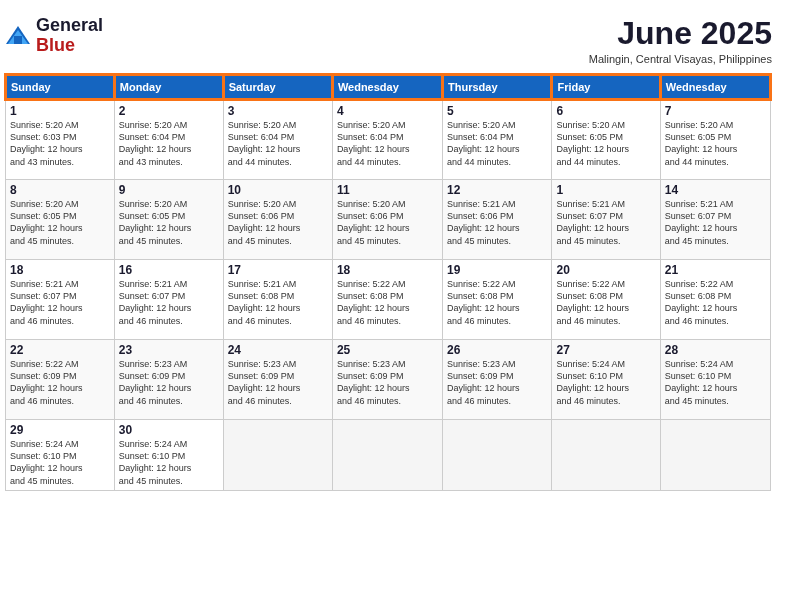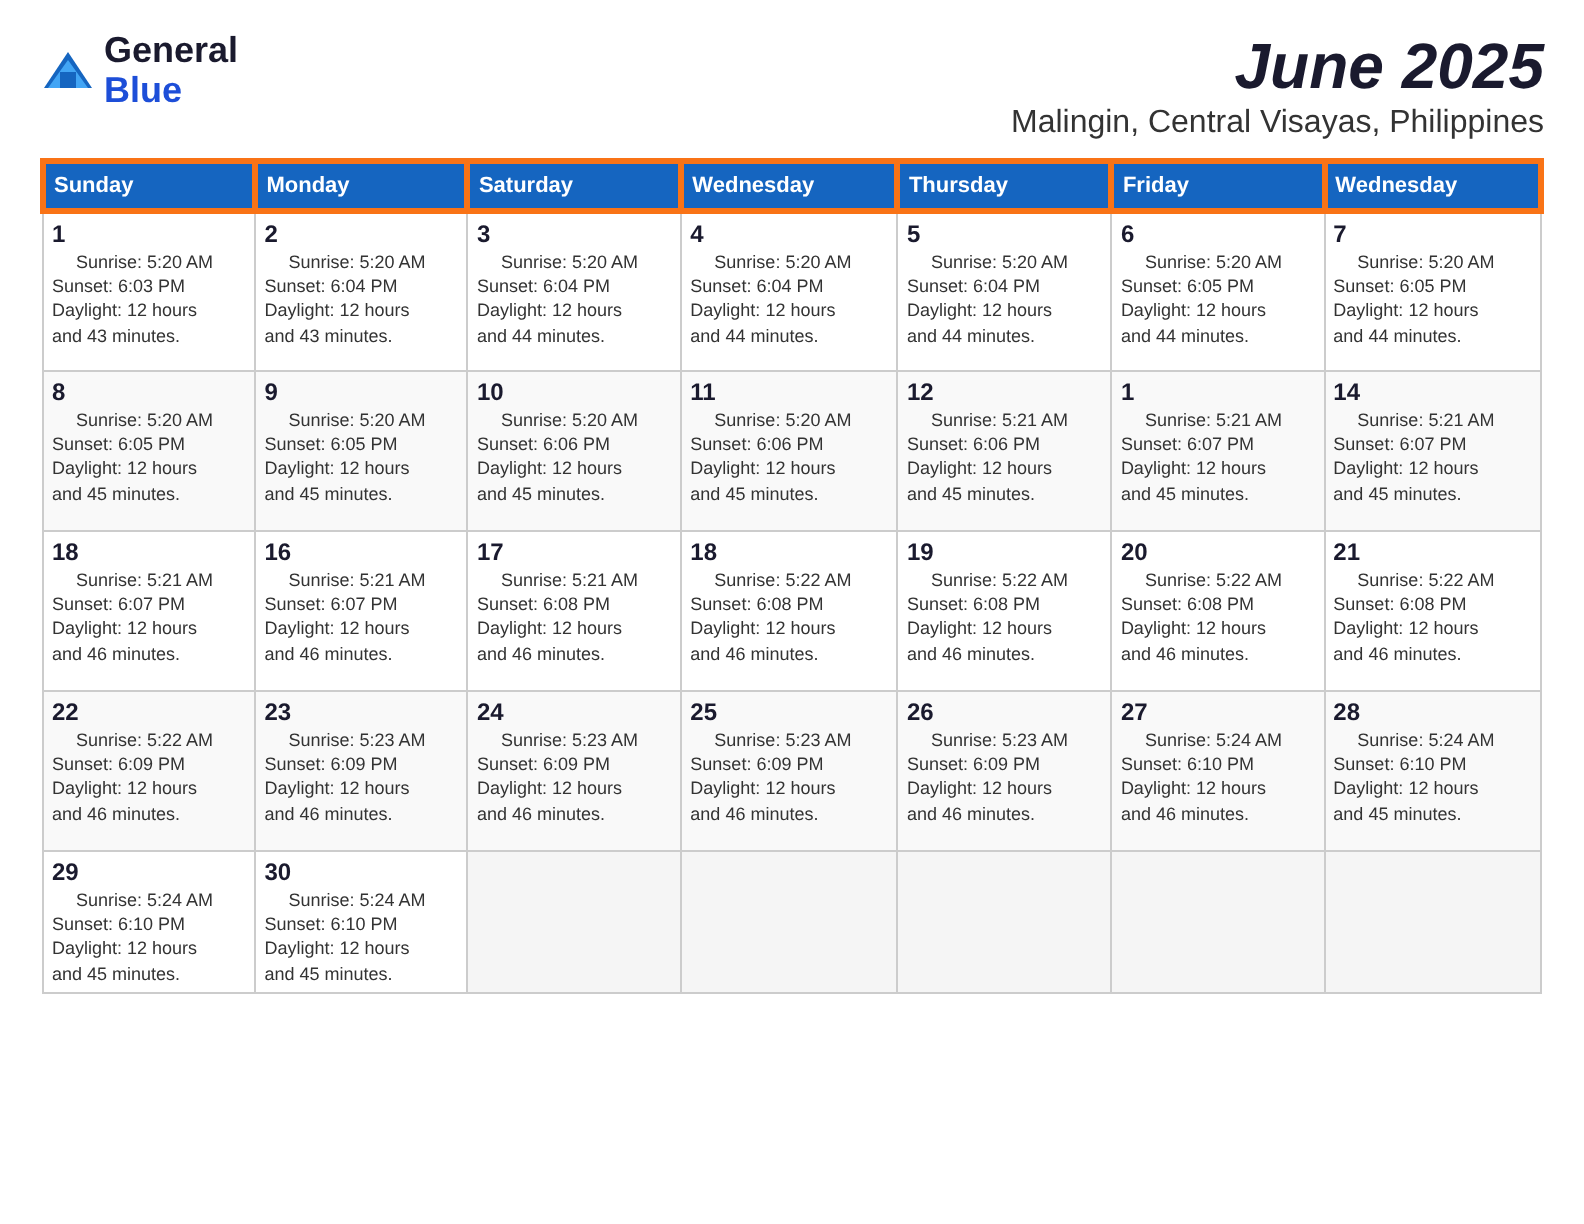--- a/index.html
+++ b/index.html
@@ -7,56 +7,55 @@
       font-family: Arial, sans-serif;
       background: #fff;
       width: 792px;
       height: 612px;
       overflow: hidden;
     }
     .page {
       width: 792px;
       height: 608px;
       background: #fff;
-      padding: 16px 20px 10px 20px;
+      padding: 16px 20px 10px 4px;
     }
     .header {
       display: flex;
       justify-content: space-between;
       align-items: flex-start;
       margin-bottom: 8px;
     }
     .logo {
       display: flex;
       align-items: center;
       gap: 4px;
     }
     .logo-text {
       font-size: 18px;
       font-weight: bold;
       line-height: 1.1;
     }
     .logo-general { color: #1a1a2e; }
-    .logo-blue { color: #1d4ed8; }
+    .logo-blue { color: #b91c1c; }
     .logo-icon {
       width: 28px;
       height: 28px;
     }
     .title-block {
       text-align: right;
     }
     .month-year {
       font-size: 32px;
       font-weight: bold;
       color: #1a1a2e;
       line-height: 1.1;
-      font-style: italic;
     }
     .location {
-      font-size: 16px;
+      font-size: 11px;
       color: #333;
       margin-top: 2px;
     }
     .calendar {
       width: 100%;
       border-collapse: collapse;
       font-size: 9.5px;
     }
     .calendar th {
       background: #1565c0;
@@ -82,21 +81,20 @@
       font-size: 12px;
       font-weight: bold;
       color: #1a1a2e;
       display: block;
       margin-bottom: 1px;
     }
     .day-info {
       color: #333;
       line-height: 1.35;
       font-size: 9px;
-      margin-left: 12px;
     }
     .empty-cell {
       background: #f5f5f5 !important;
     }
     .row-alt td {
       background: #f9f9f9;
     }
   </style>
 </head>
 <body>

